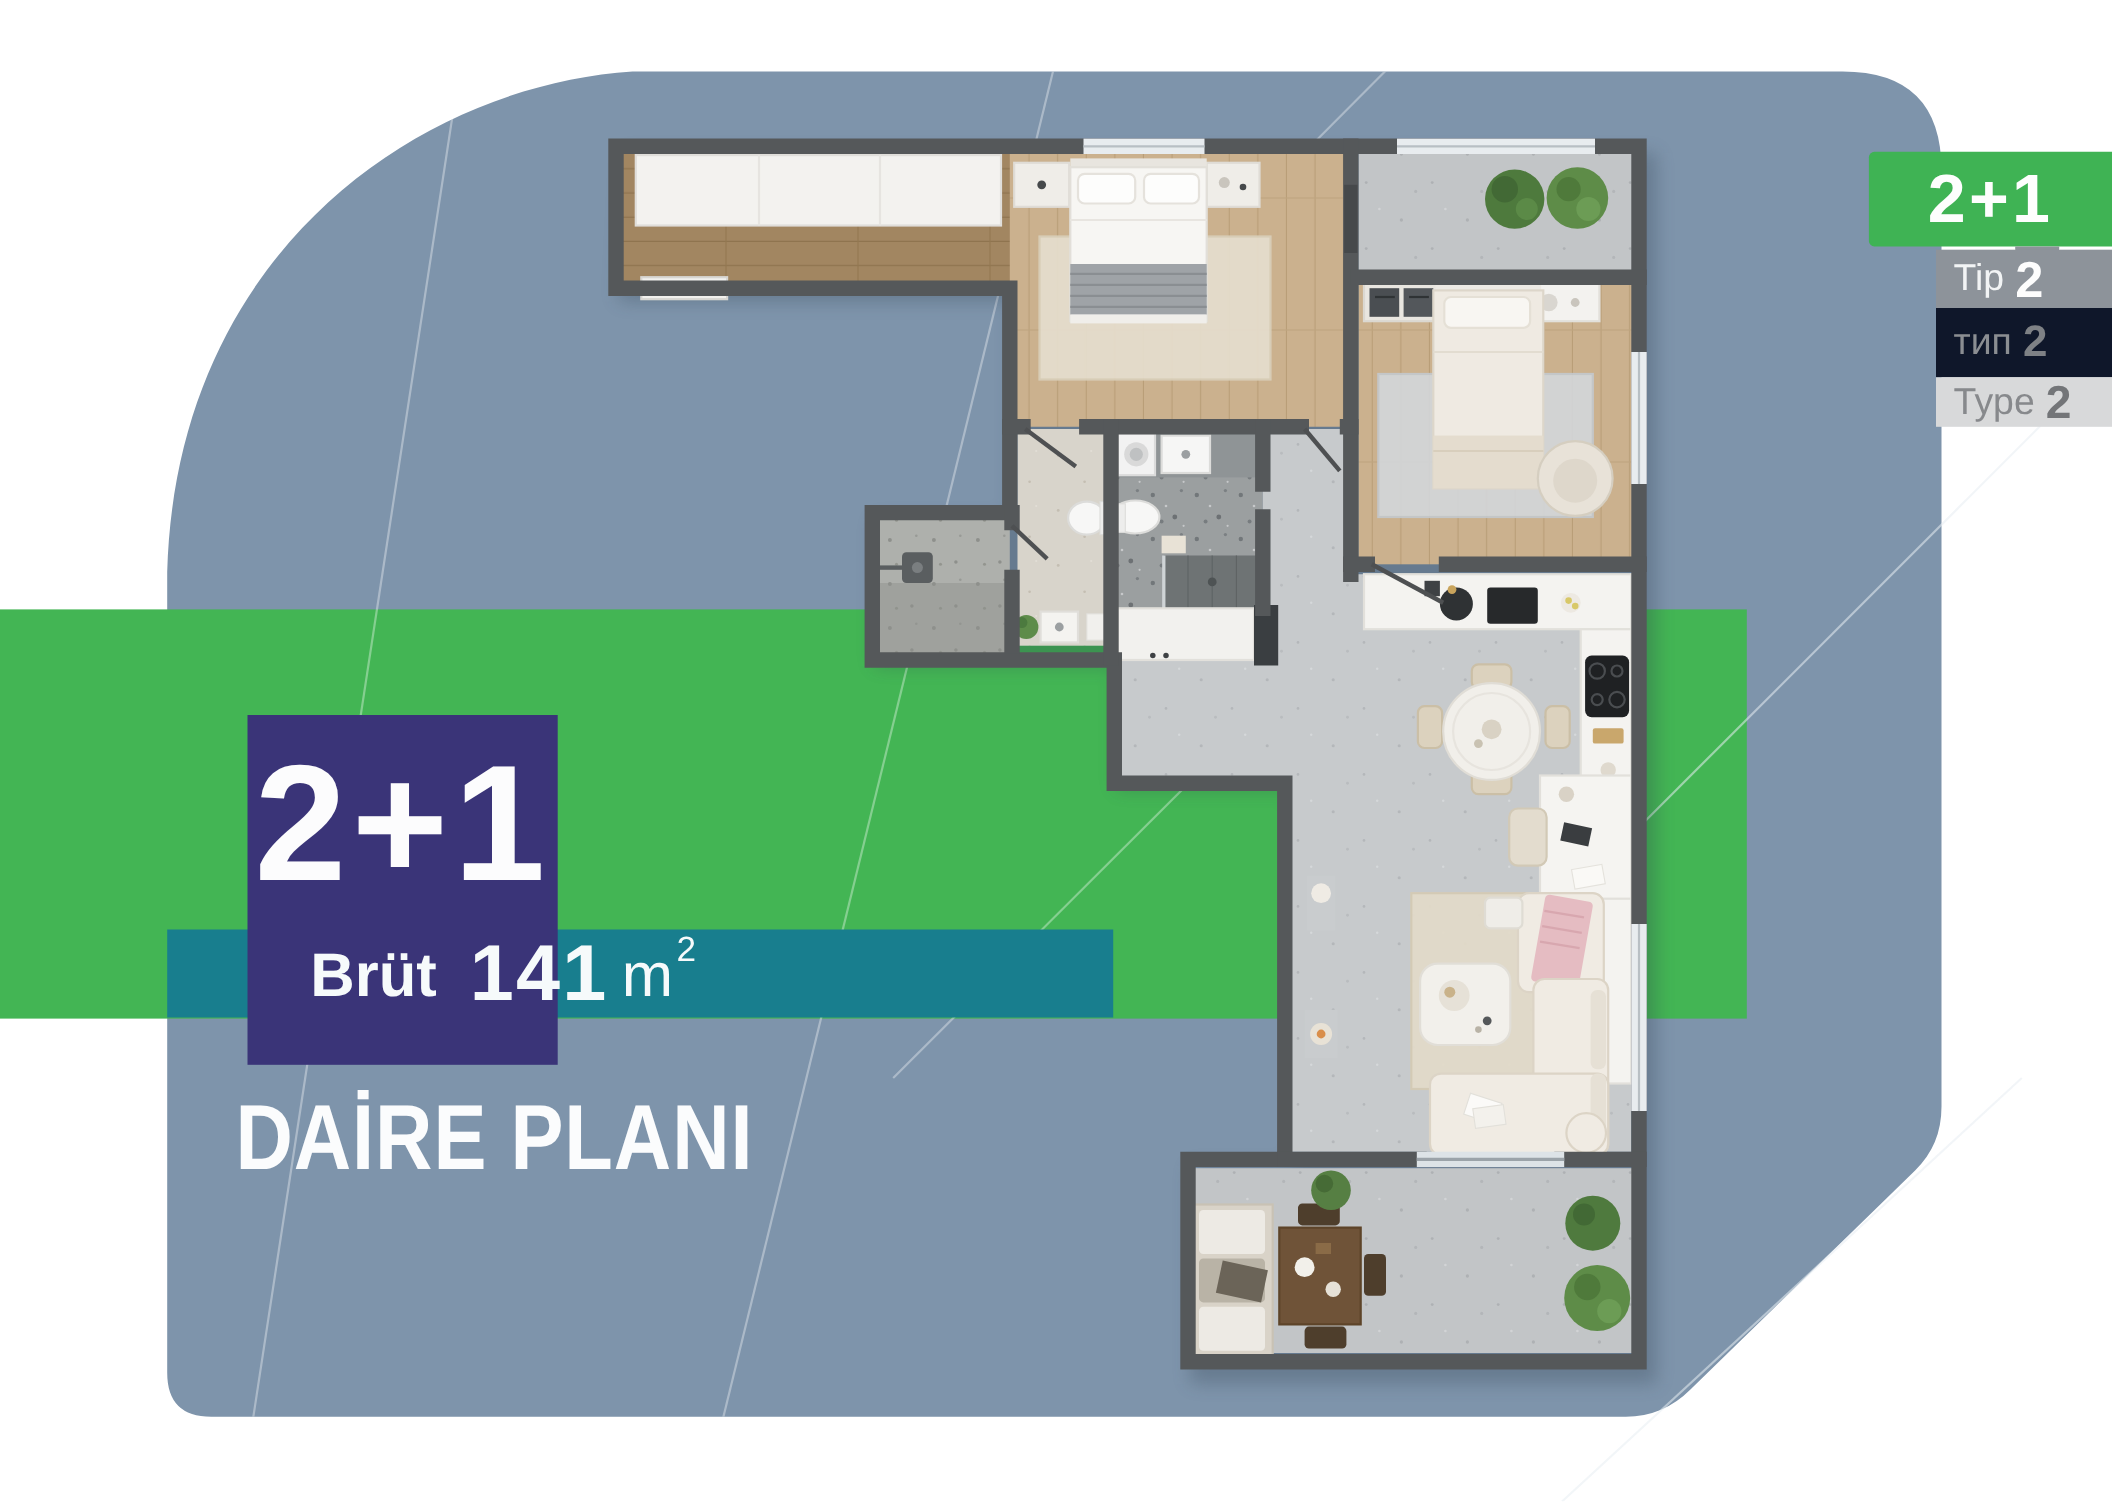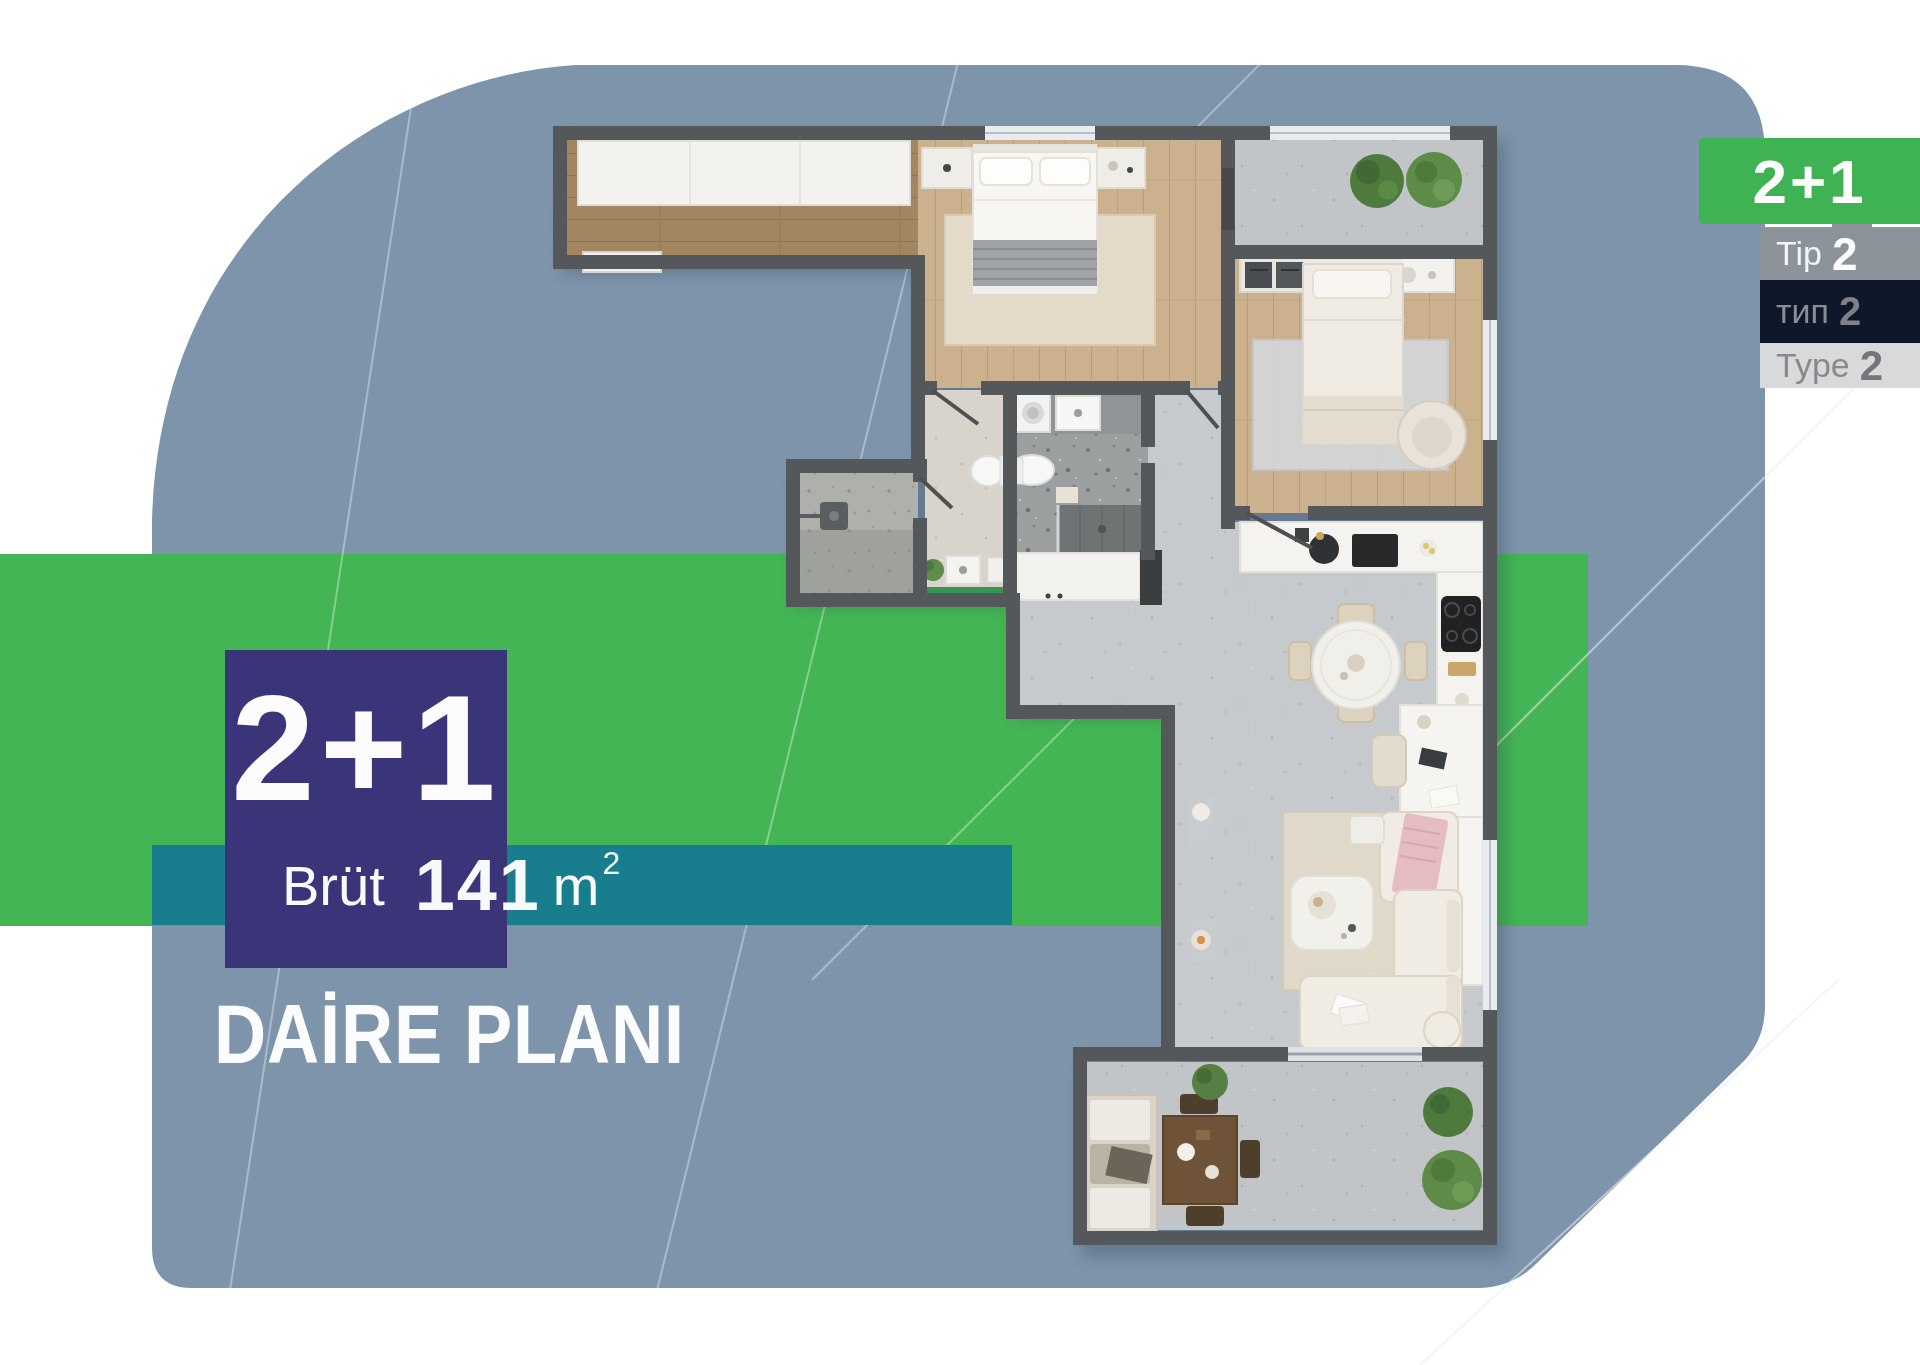--- a/index.html
+++ b/index.html
@@ -5,21 +5,21 @@
   html,body{margin:0;padding:0;background:#ffffff;}
   #canvas{position:relative;width:1920px;height:1365px;background:#ffffff;overflow:hidden;
           font-family:"Liberation Sans", sans-serif;}
   #bgsvg{position:absolute;left:0;top:0;}
   .abs{position:absolute;}
   
   .big21{left:225px;top:650px;width:282px;height:196px;display:flex;align-items:center;justify-content:center;
          color:#FCFCFD;font-weight:bold;font-size:150px;letter-spacing:5px;}
   
   .brut{left:282px;top:845px;height:80px;display:flex;align-items:center;color:#F6FAFB;}
-  .brut .lbl{font-size:56px;font-weight:400;}
+  .brut .lbl{font-size:56px;font-weight:700;}
   .brut .val{font-size:72px;font-weight:bold;margin:0 12px 0 30px;letter-spacing:2px;}
   .brut .unit{font-size:56px;}
   .brut .sup{font-size:32px;transform:translateY(-22px);margin-left:3px;}
   
   .title-tr{left:214px;top:986px;font-size:84px;font-weight:700;color:#FBFCFD;letter-spacing:1px;
             transform:scaleX(.86);transform-origin:left top;white-space:nowrap;}
   .title-sub{left:742px;top:1000px;width:400px;color:#F2F6F8;}
   .title-ru{font-size:40px;letter-spacing:0px;transform:scaleX(.92);transform-origin:left top;white-space:nowrap;}
   .title-en{font-size:40px;margin-top:5px;text-align:right;transform:scaleX(.95);transform-origin:right top;white-space:nowrap;}
   

